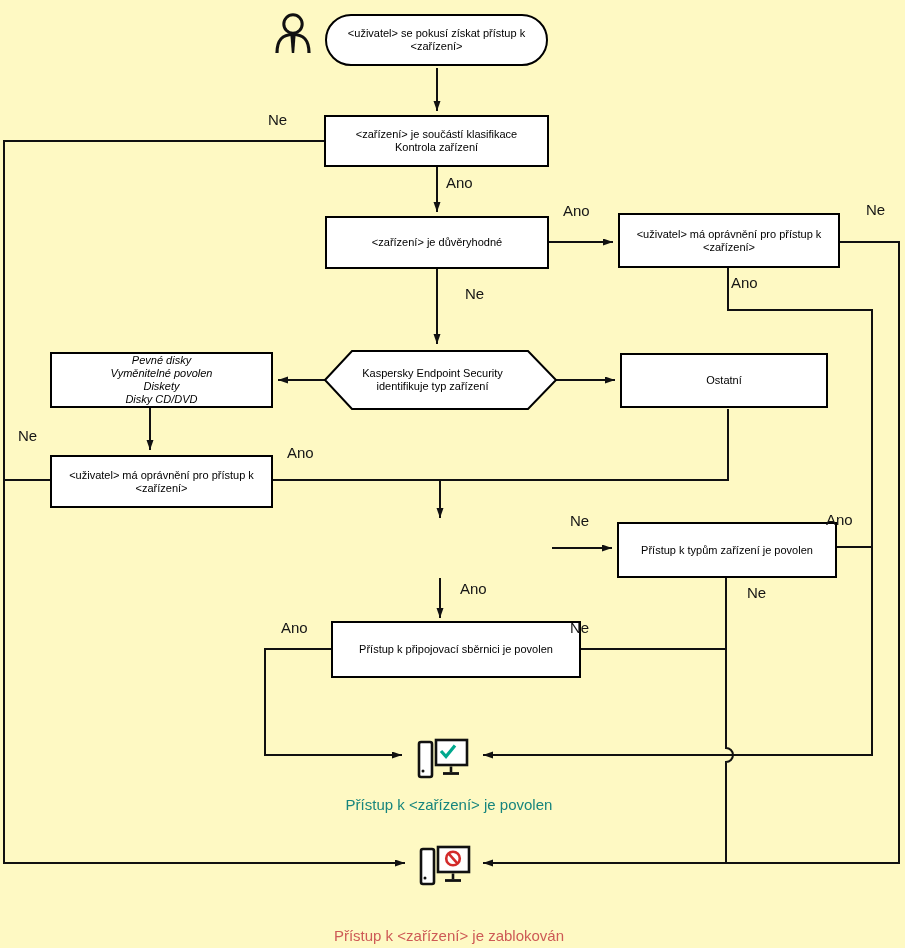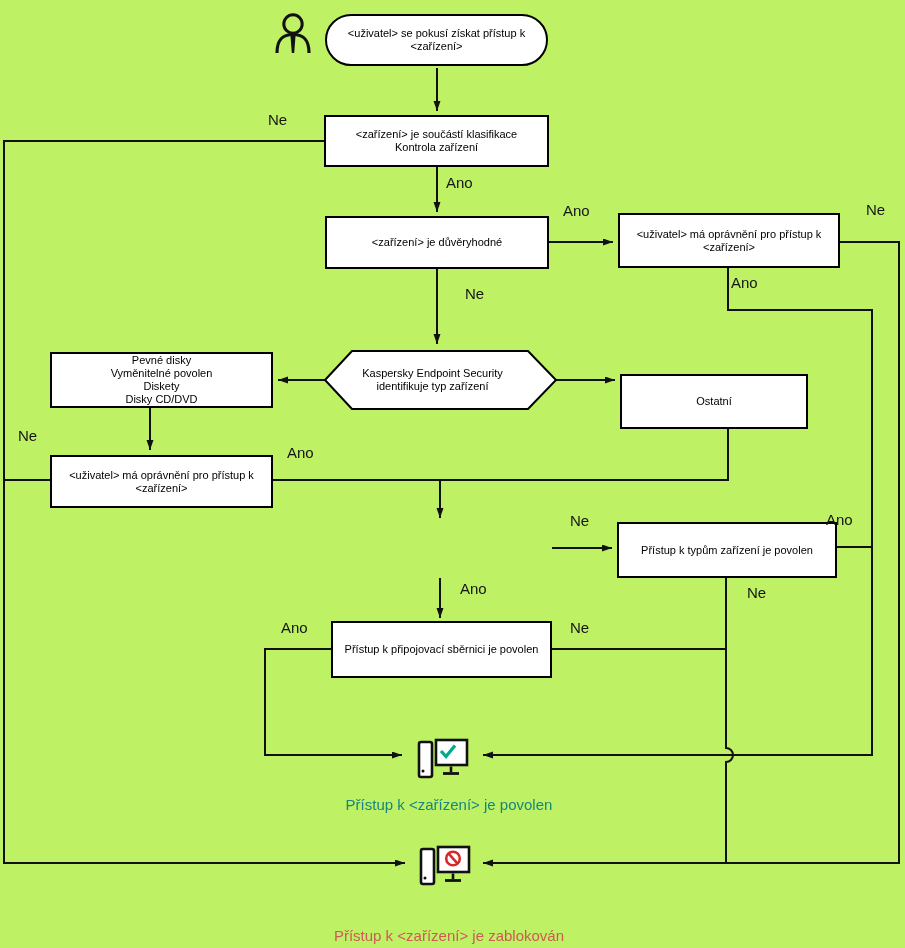--- a/index.html
+++ b/index.html
@@ -1,31 +1,31 @@
 <!DOCTYPE html>
 <html><head>
 <meta charset="utf-8">
 <style>
   html,body{margin:0;padding:0;background:#fff;}
   #canvas{
-    position:relative;width:905px;height:948px;background:#bef264;overflow:hidden;
+    position:relative;width:905px;height:948px;background:#fef9c3;overflow:hidden;
     font-family:"Liberation Sans","DejaVu Sans",sans-serif;color:#111;
   }
   #connectors{position:absolute;left:0;top:0;width:905px;height:948px;}
   .box{
     position:absolute;border:2px solid #000;background:#fff;box-sizing:border-box;
     display:flex;align-items:center;justify-content:center;text-align:center;
     font-size:11px;line-height:13px;padding:2px 8px;color:#000;
   }
   .oval{border-radius:27px;}
   .hexlabel{
     position:absolute;display:flex;align-items:center;justify-content:center;
     text-align:center;font-size:11px;line-height:13px;color:#000;
   }
-  .multiline span{display:block;}
+  .multiline span{display:block;font-style:italic;}
   .elabel{position:absolute;font-size:15px;line-height:17px;color:#151515;}
   .caption{position:absolute;font-size:15px;white-space:nowrap;transform:translateX(-50%);}
   .caption.allowed{color:#17857d;}
   .caption.blocked{color:#cd5a56;margin-top:9px;}
 </style>
 </head>
 <body>
 
 <div id="canvas">
 
@@ -118,28 +118,28 @@
 
   <div class="box multiline" style="left:50px;top:352px;width:223px;height:56px;">
     <div>
       <span>Pevné disky</span>
       <span>Vyměnitelné povolen</span>
       <span>Diskety</span>
       <span>Disky CD/DVD</span>
     </div>
   </div>
 
-  <div class="box" style="left:620px;top:353px;width:188px;height:55px;margin-top:21px;">Ostatní</div>
+  <div class="box" style="left:620px;top:353px;width:208px;height:55px;">Ostatní</div>
 
   <div class="box" style="left:50px;top:455px;width:223px;height:53px;">&lt;uživatel&gt; má oprávnění pro přístup k &lt;zařízení&gt;</div>
 
 
   <div class="box" style="left:617px;top:522px;width:220px;height:56px;">Přístup k typům zařízení je povolen</div>
 
-  <div class="box" style="left:331px;top:621px;width:221px;height:57px;">Přístup k připojovací sběrnici je povolen</div>
+  <div class="box" style="left:331px;top:621px;width:250px;height:57px;">Přístup k připojovací sběrnici je povolen</div>
 
   <div class="elabel" style="left:268px;top:111px;">Ne</div>
   <div class="elabel" style="left:446px;top:174px;">Ano</div>
   <div class="elabel" style="left:563px;top:202px;">Ano</div>
   <div class="elabel" style="left:866px;top:201px;">Ne</div>
   <div class="elabel" style="left:465px;top:285px;">Ne</div>
   <div class="elabel" style="left:731px;top:274px;">Ano</div>
   <div class="elabel" style="left:18px;top:427px;">Ne</div>
   <div class="elabel" style="left:287px;top:444px;">Ano</div>
   <div class="elabel" style="left:570px;top:512px;">Ne</div>

